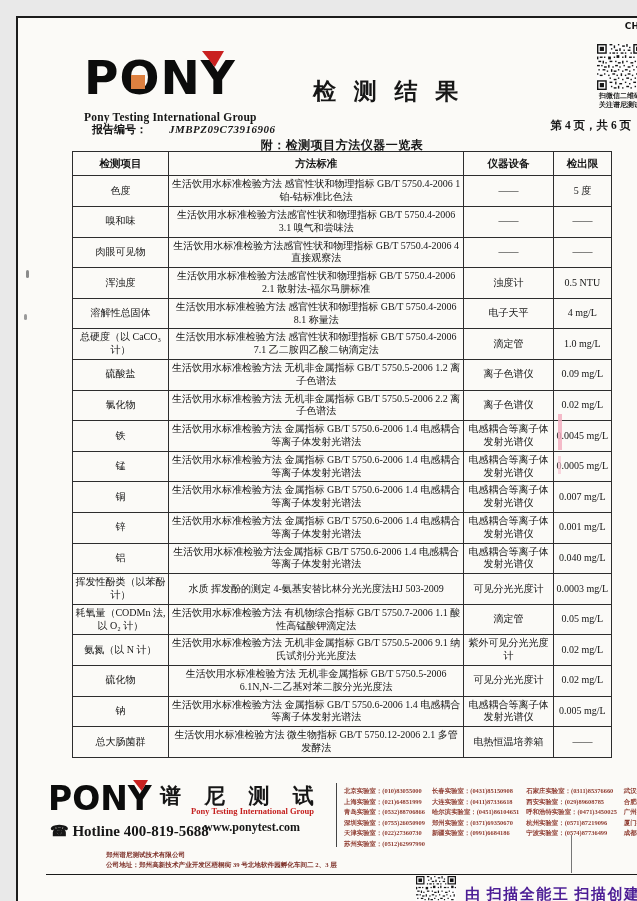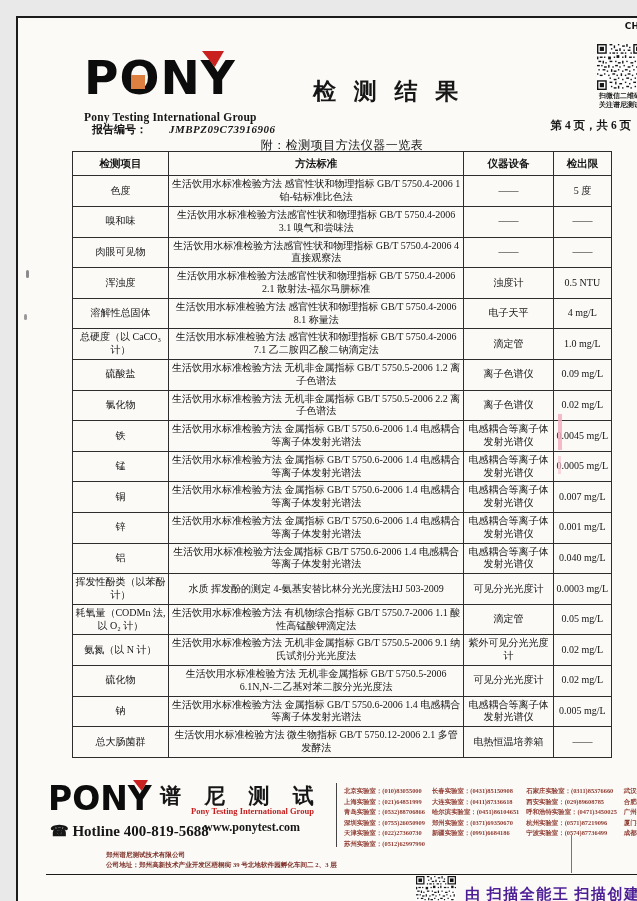--- a/index.html
+++ b/index.html
@@ -15,21 +15,21 @@
   .hdr-qr-caption{position:absolute; top:74px; right:0px; width:62px; text-align:center; font-size:7px; line-height:1.35; font-weight:700; color:#222;}
   .logo{position:absolute; left:66px; top:36px; width:180px; height:58px;}
   .logo-text{font-family:"DejaVu Sans",sans-serif; font-weight:900; font-size:47px; letter-spacing:1px; color:#0c0c0c; line-height:1;}
   .logo-o-square{position:absolute; left:47px; top:21px; width:14px; height:14px; background:#dd8040;}
   .logo-y-tri{position:absolute; left:118px; top:-3px; width:22px; height:16px; background:#c92120; clip-path:polygon(0 0,100% 0,58% 100%);}
   .logo-sub{position:absolute; left:66px; top:93px; font-size:11.5px; font-weight:700; letter-spacing:.2px;}
   .report-line{position:absolute; left:74px; top:104px; font-size:11px; font-weight:600;}
   .report-line .num{margin-left:22px; letter-spacing:.5px;font-style:italic;}
   .doc-title{position:absolute; left:295px; top:58px; font-size:23px; font-weight:700; letter-spacing:6px; white-space:nowrap;}
   .page-indicator{position:absolute; right:20px; top:100px; font-size:11.5px; font-weight:600;}
-  .table-caption{position:absolute; left:54px; top:119px; width:540px; text-align:center; font-size:12px; font-weight:400; letter-spacing:.5px;}
+  .table-caption{position:absolute; left:54px; top:119px; width:540px; text-align:center; font-size:12px; font-weight:700; letter-spacing:.5px;}
   
   table.results{position:absolute; left:54px; top:133px; width:540px; border-collapse:collapse; table-layout:fixed;
     font-size:10px; line-height:1.28; color:#141414;border-radius:14px;}
   table.results th, table.results td{border:1px solid #2d2d2d; text-align:center; vertical-align:middle; padding:2px 2px; overflow:hidden;}
   table.results th{font-size:10.5px; font-weight:700; padding:5px 2px;}
   table.results{border:1.5px solid #262626;}
   table.results td{font-weight:500;}
   
   .footer-logo{position:absolute; left:30px; top:764px; width:290px; height:70px;}
   .f-logo-text{font-family:"DejaVu Sans",sans-serif; font-weight:900; font-size:33px; line-height:1; color:#0c0c0c; letter-spacing:0;}

